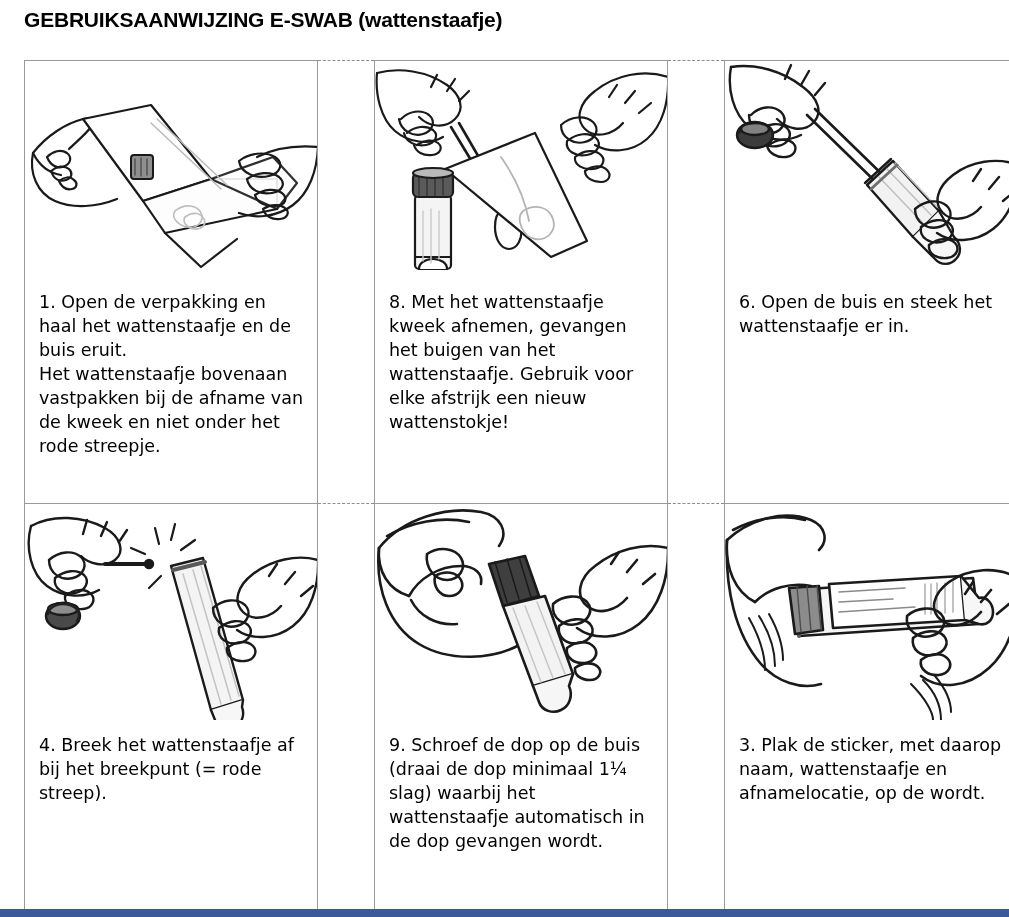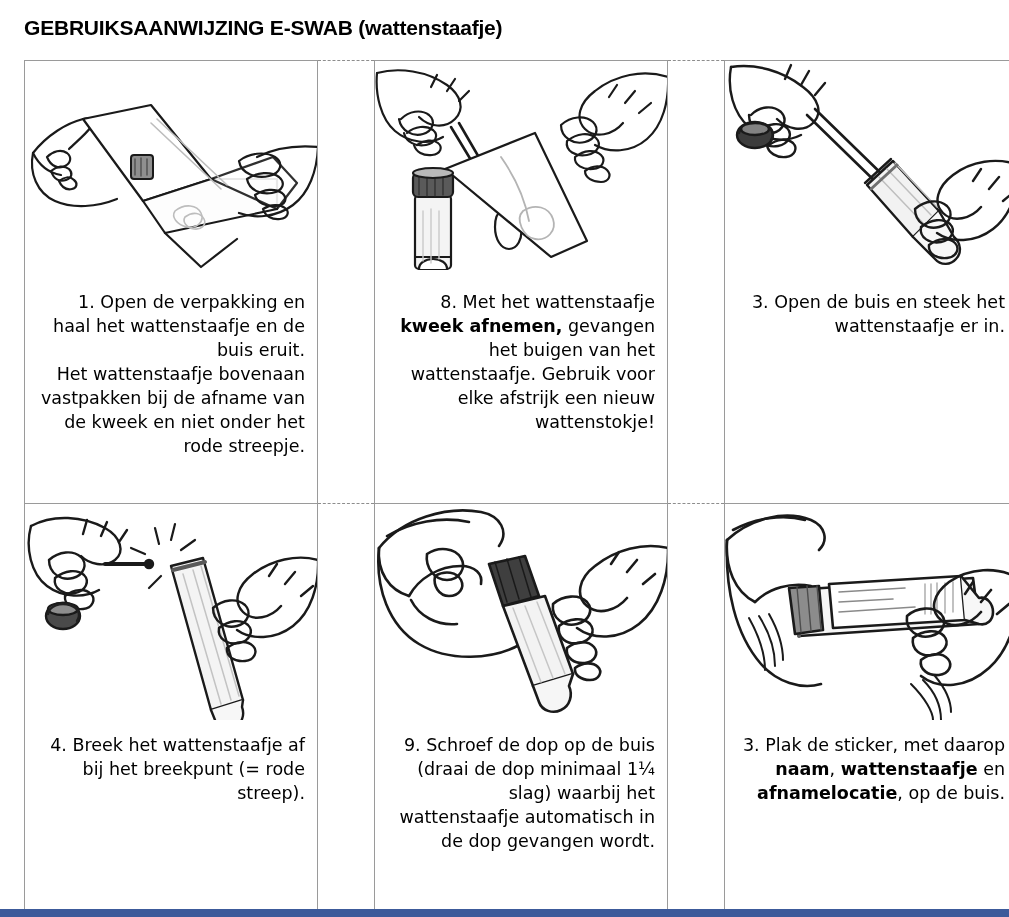--- a/index.html
+++ b/index.html
@@ -12,21 +12,21 @@
     height: 917px;
     position: relative;
     font-family: "DejaVu Sans", "Liberation Sans", sans-serif;
     overflow: hidden;
   }
 
   
   .page-title {
     position: absolute;
     left: 24px;
-    top: 16px;
+    top: 8px;
     font-family: "Liberation Sans", sans-serif;
     font-size: 21px;
     font-weight: bold;
     color: #000000;
     letter-spacing: -0.2px;
     white-space: nowrap;
   }
 
   
   .instruction-table {
@@ -67,24 +67,23 @@
   .img-box {
     height: 216px;
     position: relative;
     overflow: hidden;
   }
   .txt-box {
     padding: 14px 12px 12px 14px;
     font-size: 17.5px;
     line-height: 1.37;
     color: #000000;
-    text-align: right;
   }
   .txt-box .it { }
-  .txt-box .bd { font-weight: bold; }
+  .txt-box .bd { font-weight: normal; }
 
   .row-text-1 .txt-box { min-height: 200px; }
   .row-text-2 .txt-box { min-height: 174px; }
 
   
   .footer-bar {
     position: absolute;
     left: 0;
     bottom: 0;
     width: 1009px;
@@ -247,21 +246,21 @@
 
     <td class="spacer"></td>
 
     <td class="cell-txt">
       <div class="txt-box"><span>8. Met het wattenstaafje </span><span class="bd">kweek afnemen,</span><span> gevangen het buigen van het wattenstaafje. Gebruik voor elke afstrijk een nieuw wattenstokje!</span></div>
     </td>
 
     <td class="spacer"></td>
 
     <td class="cell-txt">
-      <div class="txt-box"><span>3. Open de buis en steek het wattenstaafje er in.</span></div>
+      <div class="txt-box"><span>6. Open de buis en steek het wattenstaafje er in.</span></div>
     </td>
   </tr>
 
   <tr class="row-images">
 
     <td class="cell-img">
       <div class="img-box">
         <svg width="293" height="216" viewBox="0 0 293 216">
           <g fill="none" stroke="#1a1a1a" stroke-width="2.4" stroke-linejoin="round" stroke-linecap="round">
 
@@ -400,19 +399,19 @@
 
     <td class="spacer"></td>
 
     <td class="cell-txt">
       <div class="txt-box"><span>9. Schroef de dop op de buis (draai de dop minimaal 1¼ slag) waarbij het wattenstaafje automatisch in de dop gevangen wordt.</span></div>
     </td>
 
     <td class="spacer"></td>
 
     <td class="cell-txt">
-      <div class="txt-box"><span>3. Plak de sticker, met daarop </span><span class="bd">naam</span><span>, </span><span class="bd">wattenstaafje</span><span> en </span><span class="bd">afnamelocatie</span><span>, op de buis.</span></div>
+      <div class="txt-box"><span>3. Plak de sticker, met daarop </span><span class="bd">naam</span><span>, </span><span class="bd">wattenstaafje</span><span> en </span><span class="bd">afnamelocatie</span><span>, op de wordt.</span></div>
     </td>
   </tr>
 </tbody>
   </table>
 
 <div class="footer-bar" style="background: rgb(60, 90, 154);"></div>
 
 </body></html>

